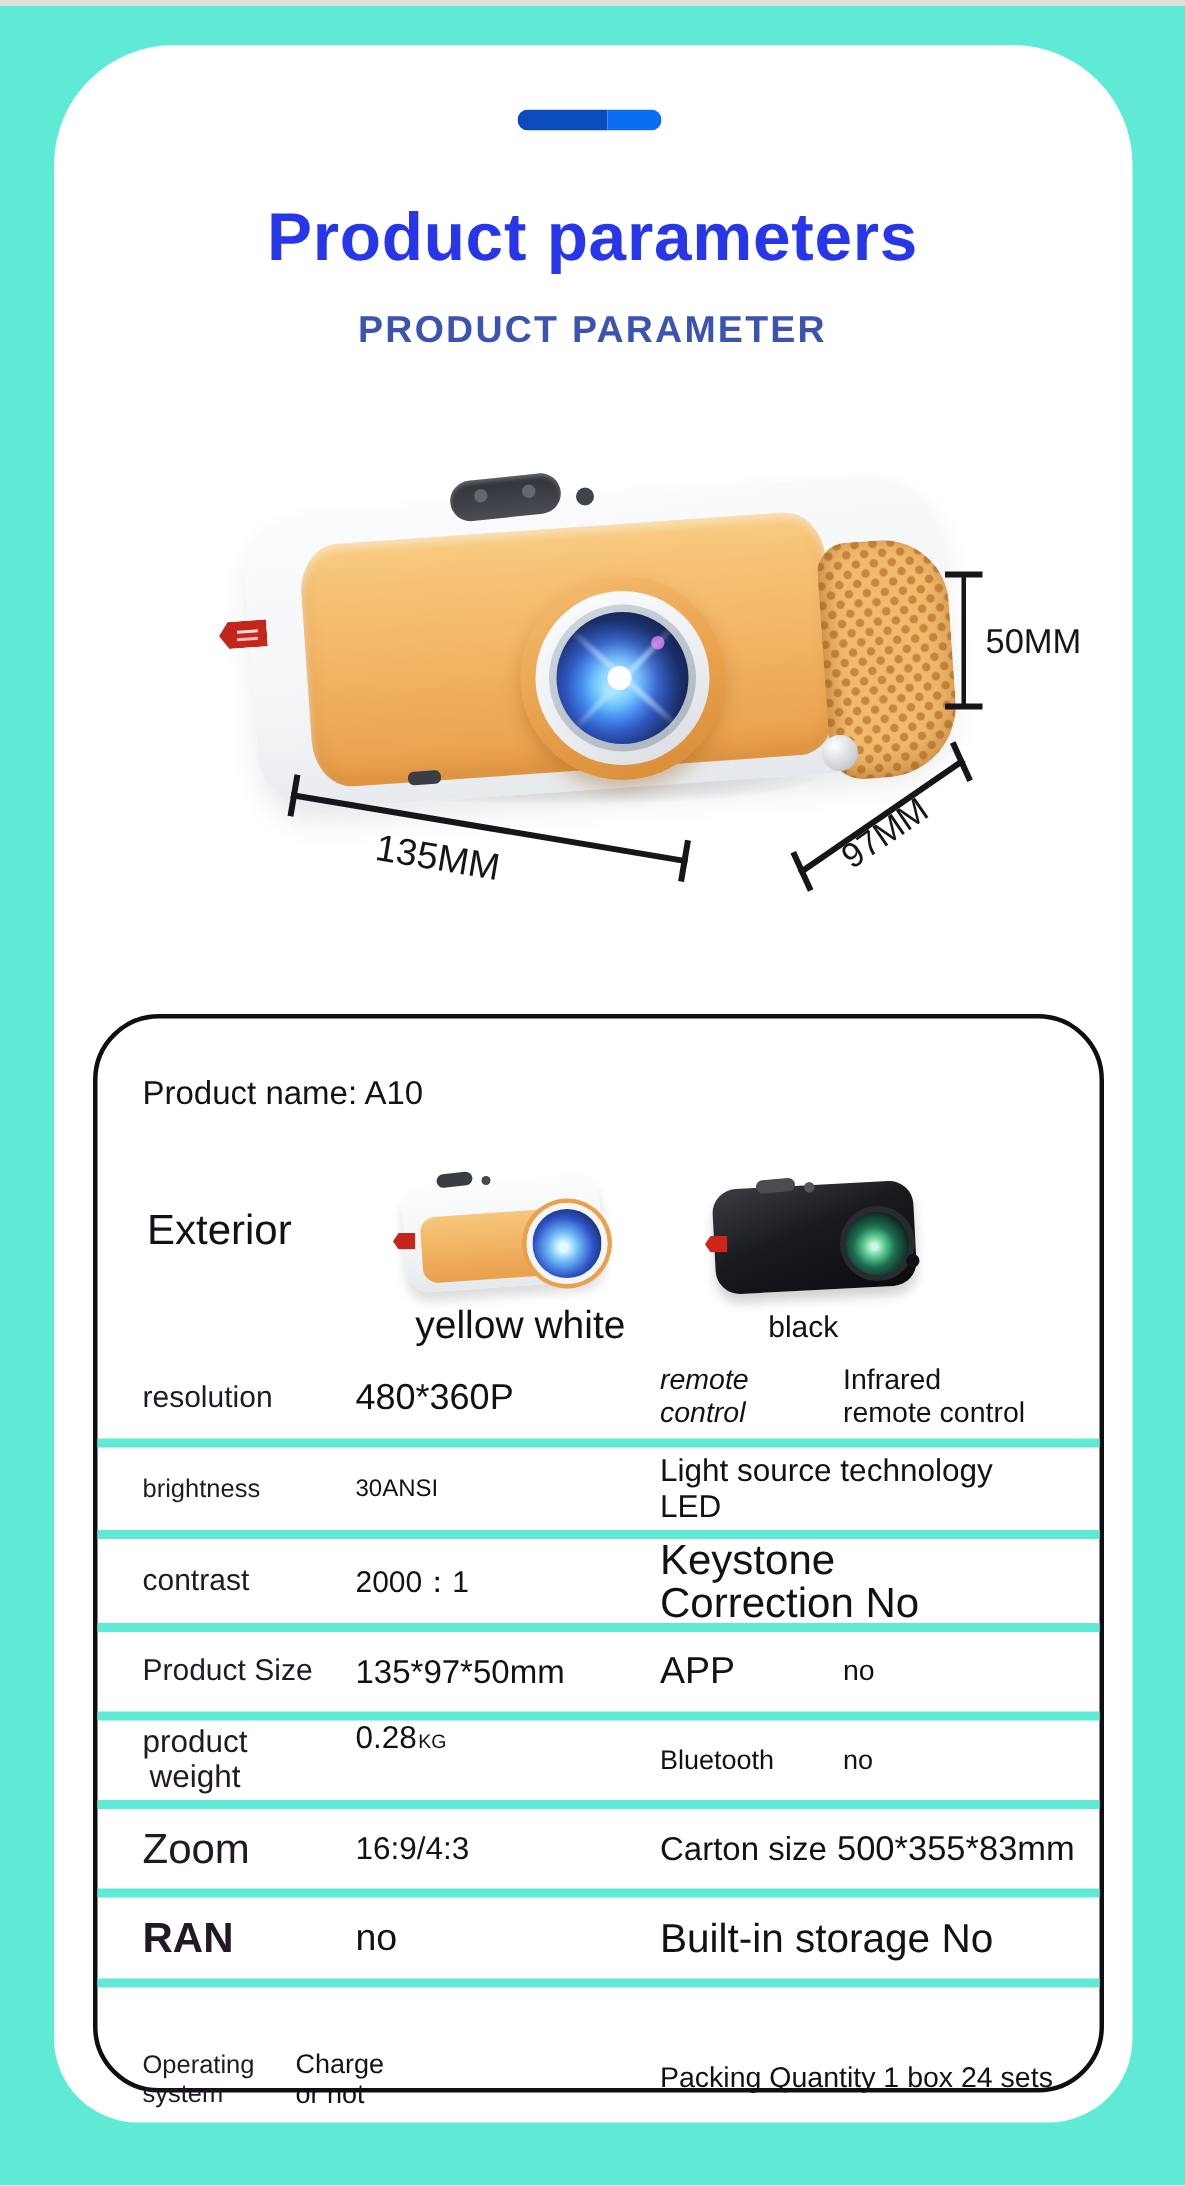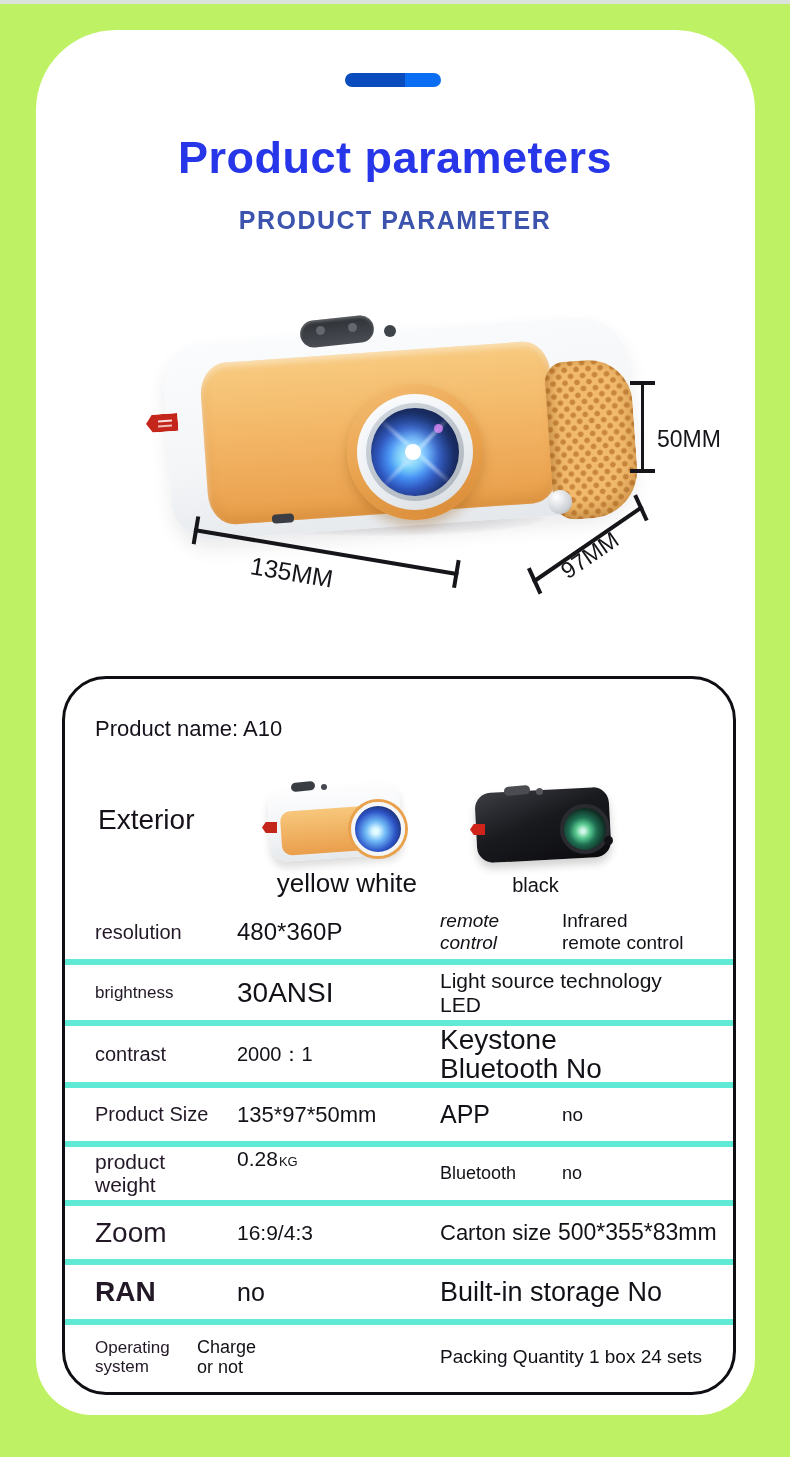--- a/index.html
+++ b/index.html
@@ -1,17 +1,17 @@
 <!DOCTYPE html>
 <html><head>
 <meta charset="utf-8">
 <style>
   html,body{margin:0;padding:0;}
   body{width:790px;height:1457px;overflow:hidden;font-family:"Liberation Sans","DejaVu Sans",sans-serif;}
-  .canvas{position:relative;width:790px;height:1457px;background:#bef264;overflow:hidden;}
+  .canvas{position:relative;width:790px;height:1457px;background:#5eead4;overflow:hidden;}
   .abs{position:absolute;}
 
   
   .top-strip{left:0;top:0;width:790px;height:4px;background:#DBE2DA;}
 
   
   .card{left:36px;top:30px;width:719px;height:1385px;background:#FFFFFF;border-radius:80px 80px 56px 56px;}
 
   
   .pill{left:345px;top:73px;width:96px;height:14px;border-radius:7px;overflow:hidden;display:flex;}
@@ -62,21 +62,21 @@
   .prj-tag-line2{left:158px;top:425px;width:14px;height:2px;background:rgba(255,255,255,.7);transform:rotate(-4deg);}
   .prj-knob{left:548px;top:490px;width:24px;height:24px;border-radius:50%;
       background:radial-gradient(circle at 35% 30%,#FFFFFF,#CDD1D6 65%,#A9AFB5 100%);}
   .prj-foot{left:272px;top:514px;width:22px;height:9px;border-radius:4px;background:#3A3E44;transform:rotate(-4deg);}
 
   
   .dim{color:#15151A;font-size:23px;font-weight:500;}
   .dimv-line{left:641px;top:383px;width:3px;height:88px;background:#15151A;}
   .dimv-capt{left:630px;top:381px;width:25px;height:4px;background:#15151A;}
   .dimv-capb{left:630px;top:469px;width:25px;height:4px;background:#15151A;}
-  .dim-h-label{left:657px;top:414px;margin-top:12px;}
+  .dim-h-label{left:657px;top:414px;}
   .dimw{left:194px;top:528px;width:268px;height:4px;background:#15151A;transform:rotate(9.5deg);transform-origin:0 50%;}
   .dimw .capl{position:absolute;left:0;top:-12px;width:4px;height:28px;background:#15151A;}
   .dimw .capr{position:absolute;right:0;top:-12px;width:4px;height:28px;background:#15151A;}
   .dim-w-label{left:250px;top:558px;transform:rotate(9.5deg);font-size:25px;}
   .dimd{left:533px;top:580px;width:133px;height:4px;background:#15151A;transform:rotate(-34.5deg);transform-origin:0 50%;}
   .dimd .capl{position:absolute;left:0;top:-12px;width:4px;height:28px;background:#15151A;transform:rotate(10deg);}
   .dimd .capr{position:absolute;right:0;top:-12px;width:4px;height:28px;background:#15151A;transform:rotate(10deg);}
   .dim-d-label{left:558px;top:542px;transform:rotate(-34.5deg);}
 
   
@@ -115,27 +115,27 @@
   .spec-row.last{border-bottom:none;}
   .cell{position:absolute;top:0;bottom:0;display:flex;flex-direction:column;justify-content:center;color:#121117;}
   .cell span{white-space:pre-line;}
   .cell.with-unit{flex-direction:row;align-items:baseline;}
   .c1{left:30px;color:#221826;}
   .c2{left:172px;}
   .c3{left:375px;}
   .c4{left:497px;}
   .unit{font-size:13px;margin-left:1px;}
   .r1{top:905px;height:60px;} .r1 .c1{font-size:20px;} .r1 .c2{font-size:24px;} .r1 .c3{font-size:19px;line-height:1.15;font-style:italic;} .r1 .c4{font-size:19px;line-height:1.15;}
-  .r2{top:965px;height:61px;} .r2 .c1{font-size:17px;} .r2 .c2{font-size:28px;} .r2 .c3{font-size:21px;line-height:1.12;}
+  .r2{top:965px;height:61px;} .r2 .c1{font-size:17px;} .r2 .c2{font-size:16px;} .r2 .c3{font-size:21px;line-height:1.12;}
   .r3{top:1026px;height:62px;} .r3 .c1{font-size:20px;} .r3 .c2{font-size:20px;} .r3 .c3{font-size:28px;line-height:1.05;}
   .r4{top:1088px;height:59px;} .r4 .c1{font-size:20px;} .r4 .c2{font-size:22px;} .r4 .c3{font-size:25px;} .r4 .c4{font-size:19px;}
-  .r5{top:1147px;height:59px;} .r5 .c1{font-size:21px;line-height:1.05;} .r5 .c2{font-size:21px;} .r5 .c3{font-size:18px;} .r5 .c4{font-size:18px;}
+  .r5{top:1147px;height:59px;} .r5 .c1{font-size:21px;line-height:1.05;text-align:center;} .r5 .c2{font-size:21px;} .r5 .c3{font-size:18px;} .r5 .c4{font-size:18px;}
   .r6{top:1206px;height:59px;} .r6 .c1{font-size:28px;} .r6 .c2{font-size:21px;} .r6 .c3{font-size:22px;} .r6 .c4{left:493px;font-size:23px;}
   .r7{top:1265px;height:60px;} .r7 .c1{font-size:28px;font-weight:600;} .r7 .c2{font-size:25px;} .r7 .c3{font-size:27px;}
-  .r8{top:1325px;height:64px;} .r8 .c1{font-size:17px;line-height:1.12;} .r8 .c2{left:132px;font-size:18px;line-height:1.12;} .r8 .c3{font-size:19px;}
+  .r8{top:1354px;height:64px;} .r8 .c1{font-size:17px;line-height:1.12;} .r8 .c2{left:132px;font-size:18px;line-height:1.12;} .r8 .c3{font-size:19px;}
 </style>
 </head>
 <body>
 
 <div class="canvas">
   <div class="abs top-strip"></div>
   <div class="abs card"></div>
 
   <div class="abs pill">
     <span class="pill-l"></span>
@@ -236,21 +236,21 @@
   </div>
   <div class="spec-row r3">
     <div class="cell c1">
         <span>contrast</span>
       </div>
     <div class="cell c2">
         <span>2000：1</span>
       </div>
     <div class="cell c3">
         <span>Keystone
-Bluetooth No</span>
+Correction No</span>
       </div>
   </div>
   <div class="spec-row r4">
     <div class="cell c1">
         <span>Product Size</span>
       </div>
     <div class="cell c2">
         <span>135*97*50mm</span>
       </div>
     <div class="cell c3">

